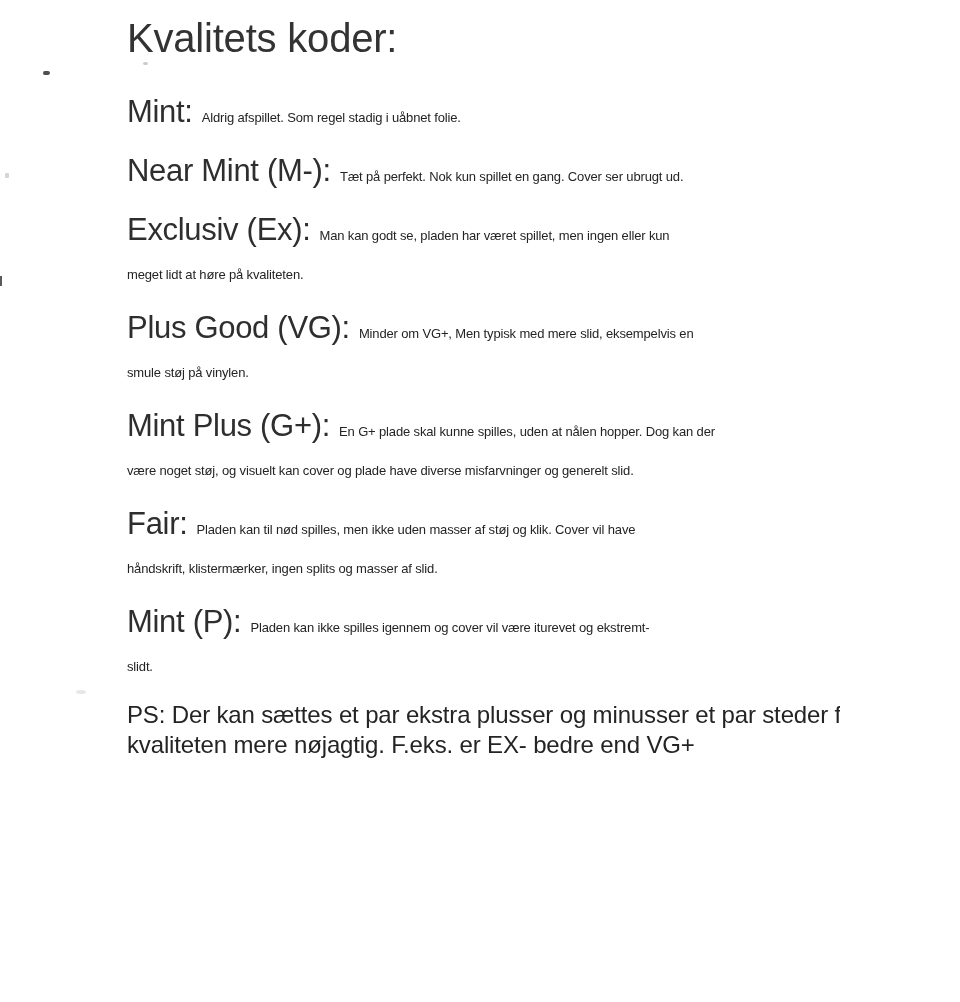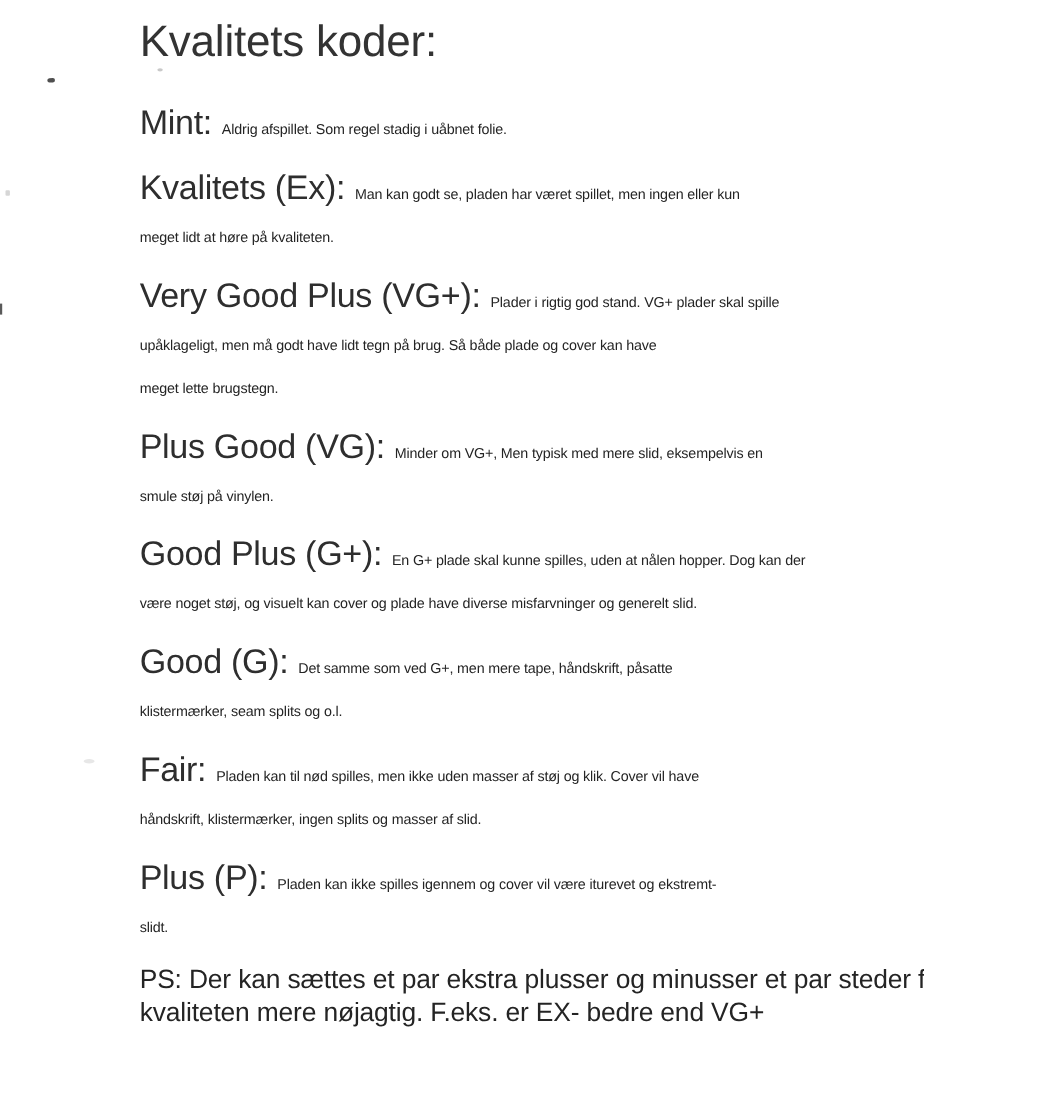--- a/index.html
+++ b/index.html
@@ -108,40 +108,36 @@
   <span class="artifact a-edge-line"></span>
   <span class="artifact a-faint-cross"></span>
   <span class="artifact a-smudge"></span>
 
   <div class="content">
 
     <h1 class="doc-title">Kvalitets koder:</h1>
 
     <p class="entry"><span class="term">Mint:</span><span class="def">Aldrig afspillet. Som regel stadig i uåbnet folie.</span></p>
 
+    <p class="entry"><span class="term">Near Mint (M-):</span><span class="def">Tæt på perfekt. Nok kun spillet en gang. Cover ser ubrugt ud.</span></p>
 
-    <p class="entry"><span class="term">Kvalitets (Ex):</span><span class="def">Man kan godt se, pladen har været spillet, men ingen eller kun
+    <p class="entry"><span class="term">Exclusiv (Ex):</span><span class="def">Man kan godt se, pladen har været spillet, men ingen eller kun
 meget lidt at høre på kvaliteten.</span></p>
 
-    <p class="entry"><span class="term">Very Good Plus (VG+):</span><span class="def">Plader i rigtig god stand. VG+ plader skal spille
-upåklageligt, men må godt have lidt tegn på brug. Så både plade og cover kan have
-meget lette brugstegn.</span></p>
 
     <p class="entry"><span class="term">Plus Good (VG):</span><span class="def">Minder om VG+, Men typisk med mere slid, eksempelvis en
 smule støj på vinylen.</span></p>
 
-    <p class="entry"><span class="term">Good Plus (G+):</span><span class="def">En G+ plade skal kunne spilles, uden at nålen hopper. Dog kan der
+    <p class="entry"><span class="term">Mint Plus (G+):</span><span class="def">En G+ plade skal kunne spilles, uden at nålen hopper. Dog kan der
 være noget støj, og visuelt kan cover og plade have diverse misfarvninger og generelt slid.</span></p>
 
-    <p class="entry"><span class="term">Good (G):</span><span class="def">Det samme som ved G+, men mere tape, håndskrift, påsatte
-klistermærker, seam splits og o.l.</span></p>
 
     <p class="entry"><span class="term">Fair:</span><span class="def">Pladen kan til nød spilles, men ikke uden masser af støj og klik. Cover vil have
 håndskrift, klistermærker, ingen splits og masser af slid.</span></p>
 
-    <p class="entry"><span class="term">Plus (P):</span><span class="def">Pladen kan ikke spilles igennem og cover vil være iturevet og ekstremt-
+    <p class="entry"><span class="term">Mint (P):</span><span class="def">Pladen kan ikke spilles igennem og cover vil være iturevet og ekstremt-
 slidt.</span></p>
 
     <p class="postscript"><span class="ps-text">PS: Der kan sættes et par ekstra plusser og minusser et par steder for at præcisere
 kvaliteten mere nøjagtig. F.eks. er EX- bedre end VG+</span></p>
 
   </div>
 </div>
 
 </body></html>

